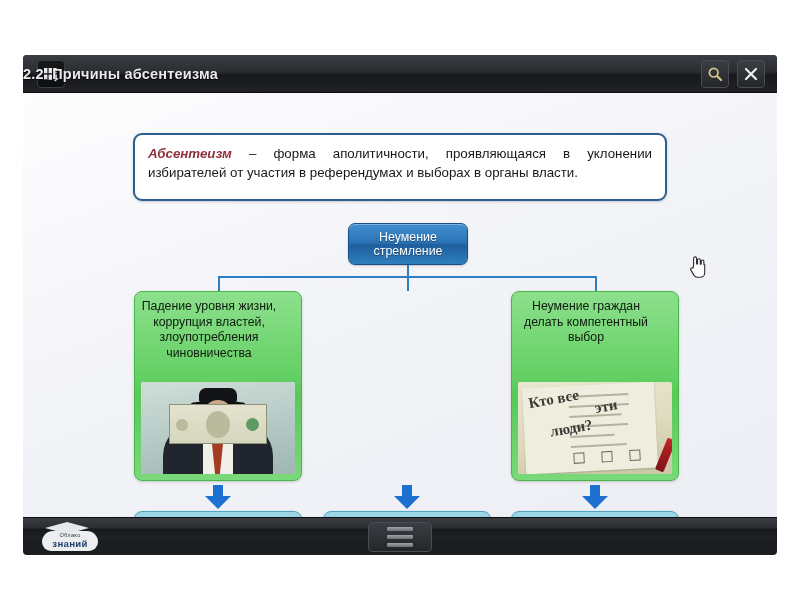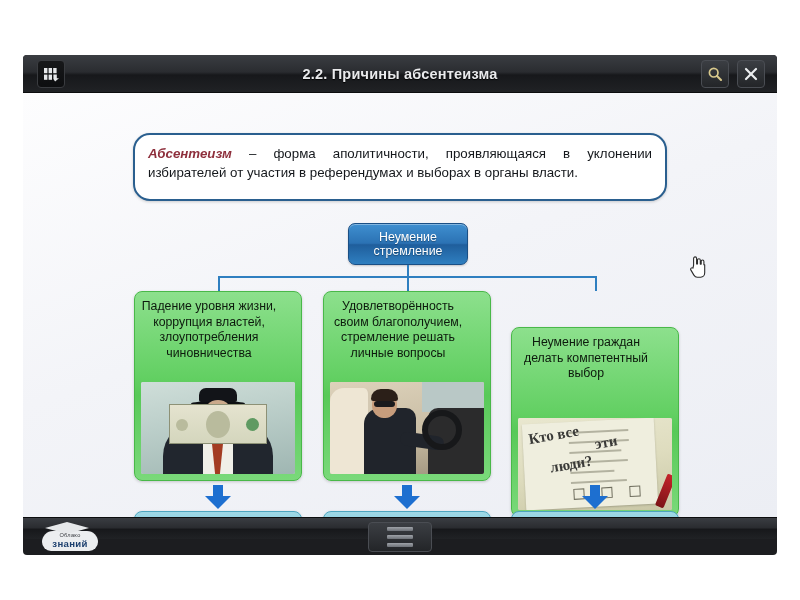--- a/index.html
+++ b/index.html
@@ -42,42 +42,42 @@
     border: 1px solid #4a4d53;
     display: flex; align-items: center; justify-content: center;
     cursor: pointer;
   }
   #btn-grid { left: 14px; background: linear-gradient(180deg,#17181a,#0d0e10); border-color:#3a3c40; }
   #btn-search { right: 48px; }
   #btn-close  { right: 12px; }
   #title-text {
     position: absolute; left: 0; top: 0;
     width: 754px; height: 38px;
-    line-height: 38px; text-align: center;
+    line-height: 38px; 
     color: #e9eaec; font-size: 14.5px; font-weight: bold;
     letter-spacing: .2px;
     text-shadow: 0 1px 1px #000;
     pointer-events: none;
   }
 
   
   #slide {
     position: absolute; left: 0; top: 38px;
     width: 754px; height: 424px;
     background: linear-gradient(160deg,#fdfdfe 0%,#f3f4f8 45%,#eceef4 100%);
     overflow: hidden;
   }
 
   
   #defbox {
     position: absolute; left: 110px; top: 40px;
     width: 534px; height: 68px;
     background: #ffffff;
     border: 2px solid #2a5f8f;
-    border-radius: 17px;
+    border-radius: 9px;
     box-shadow: 0 1px 3px rgba(0,0,0,.18);
     padding: 9px 13px 0 13px;
   }
   #deftext {
     font-size: 13.3px; line-height: 19px; color: #15181c;
     text-align: justify; text-justify: inter-word;
   }
   #defterm {
     color: #8e2f3c; font-style: italic; font-weight: bold;
   }
@@ -112,21 +112,21 @@
     width: 168px;
     border-radius: 8px;
     background: linear-gradient(180deg,#8de08d 0%,#63d063 45%,#58c958 55%,#7ad97a 100%);
     border: 1px solid #49b849;
     box-shadow: 0 1px 3px rgba(0,0,0,.18);
     padding: 7px 23px 7px 5px;
     overflow: hidden;
   }
   #cause-1 { left: 111px; top: 198px; height: 190px; }
   #cause-2 { left: 300px; top: 198px; height: 190px; }
-  #cause-3 { left: 488px; top: 198px; height: 190px; margin-top: 36px; }
+  #cause-3 { left: 488px; top: 198px; height: 190px; }
   .cause-label {
     color: #0d1a0d; font-size: 12.3px; line-height: 15.5px;
     text-align: center; font-weight: normal;
     display: block; min-height: 62px;
   }
   .cause-img {
     position: absolute; left: 6px; bottom: 6px;
     width: 154px; height: 92px;
     border-radius: 2px;
     overflow: hidden;
@@ -293,36 +293,20 @@
             <div class="body"></div>
               <div class="shirt"></div>
               <div class="tie"></div>
             <div class="bill">
                 <div class="b1"></div>
               </div>
           </div>
         </div>
       </div>
 
-      <div class="cause" id="cause-2">
-        <span class="cause-label">Удовлетворённость своим благополучием, стремление решать личные вопросы</span>
-        <div class="cause-img">
-          <div class="ill2">
-            <div class="wind"></div>
-              <div class="dash"></div>
-              <div class="seat"></div>
-            <div class="torso"></div>
-              <div class="head2"></div>
-              <div class="hair"></div>
-            <div class="glass"></div>
-              <div class="arm"></div>
-              <div class="wheel"></div>
-          </div>
-        </div>
-      </div>
 
       <div class="cause" id="cause-3">
         <span class="cause-label">Неумение граждан делать компетентный выбор</span>
         <div class="cause-img">
           <div class="ill3">
             <div class="paper">
               <div class="ln" style="left:46px;top:10px;width:60px;"></div>
               <div class="ln" style="left:46px;top:20px;width:60px;"></div>
               <div class="ln" style="left:46px;top:30px;width:52px;"></div>
               <div class="ln" style="left:46px;top:40px;width:58px;"></div>

